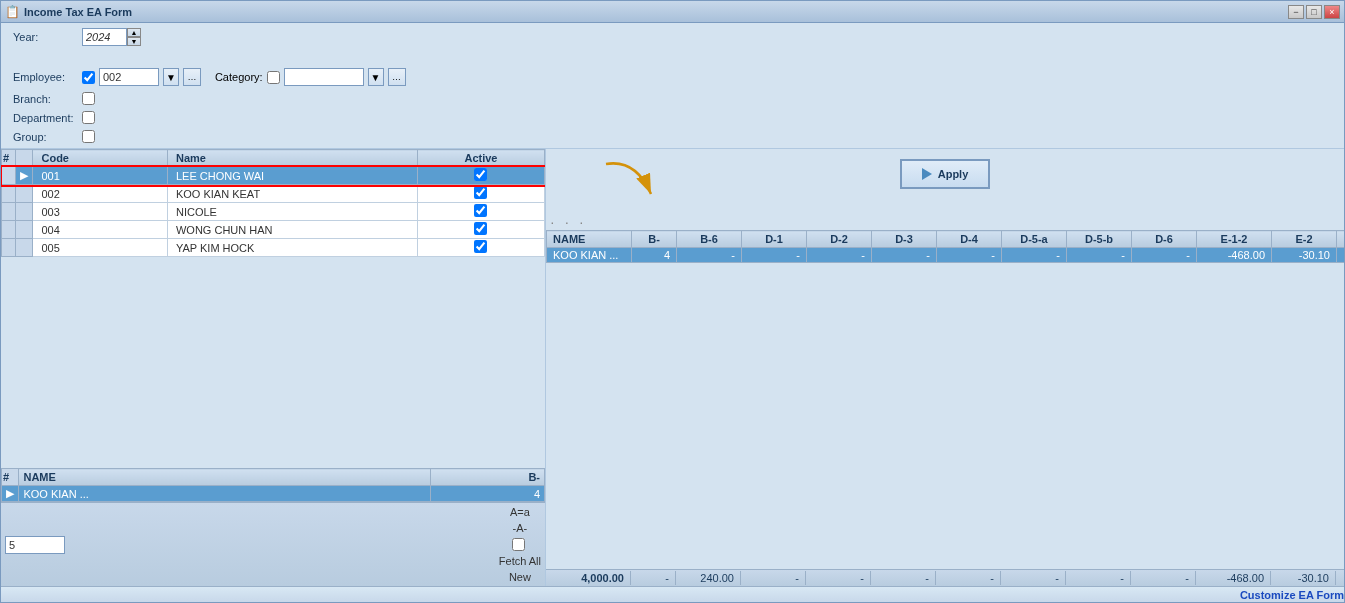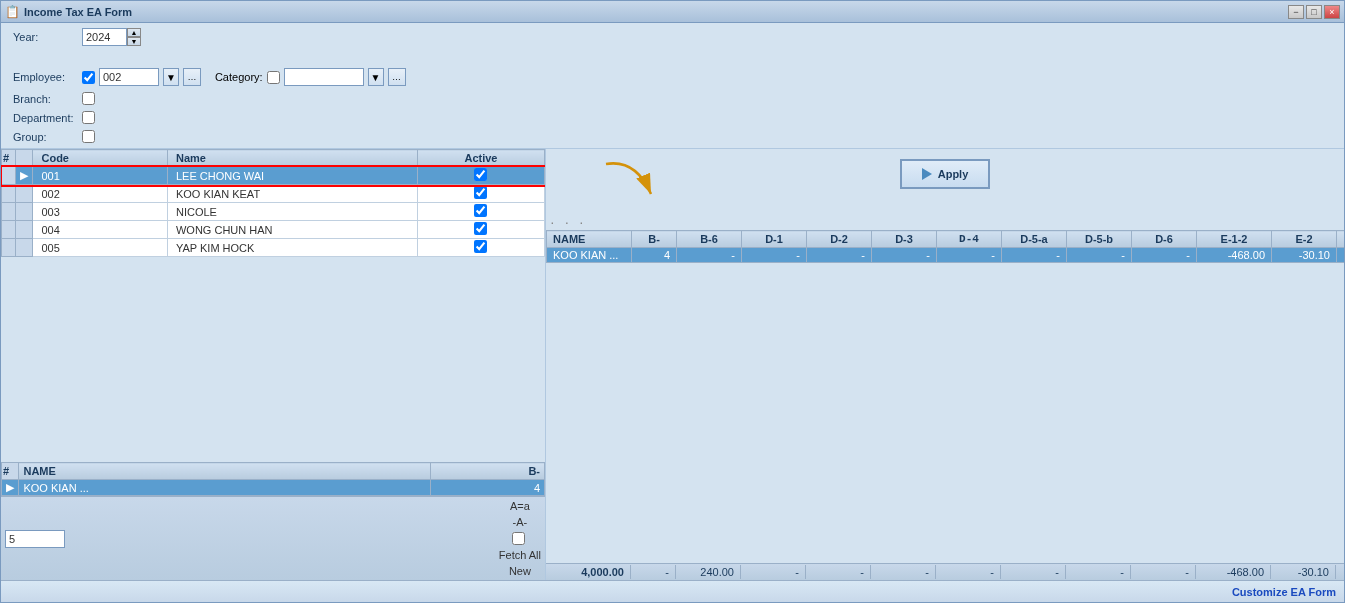--- a/index.html
+++ b/index.html
@@ -12,21 +12,21 @@
     .title-bar-buttons { display: flex; gap: 2px; }
     .title-btn { width: 16px; height: 14px; background: linear-gradient(to bottom, #e8e8e8, #c8c8c8); border: 1px solid #888; cursor: pointer; display: flex; align-items: center; justify-content: center; font-size: 9px; color: #333; }
     
     .form-row { display: flex; align-items: center; gap: 4px; padding: 2px 6px; }
     .form-label { color: #1a3a5c; min-width: 65px; }
     .form-checkbox { width: 13px; height: 13px; cursor: pointer; }
     
     input[type="text"], input[type="number"] { background: white; border: 1px solid #7a9abf; padding: 1px 3px; height: 18px; color: #333; }
     
     .spin-input { display: flex; align-items: center; }
-    .spin-input input { width: 45px; height: 18px; }
+    .spin-input input { width: 45px; height: 18px; font-style: italic; }
     .spin-buttons { display: flex; flex-direction: column; }
     .spin-btn { width: 14px; height: 9px; background: linear-gradient(to bottom, #e0e8f0, #c8d8e8); border: 1px solid #888; cursor: pointer; font-size: 7px; display: flex; align-items: center; justify-content: center; line-height: 1; }
     
     .dropdown-btn { background: linear-gradient(to bottom, #e8f0f8, #d0e0f0); border: 1px solid #7a9abf; height: 18px; padding: 0 2px; cursor: pointer; display: flex; align-items: center; font-size: 10px; }
     .browse-btn { background: linear-gradient(to bottom, #e8f0f8, #d0e0f0); border: 1px solid #7a9abf; height: 18px; width: 18px; cursor: pointer; display: flex; align-items: center; justify-content: center; font-size: 9px; }
     
     .main-content { display: flex; flex: 1; overflow: hidden; }
     
     .left-panel { width: 545px; min-width: 545px; display: flex; flex-direction: column; border-right: 1px solid #b0c8e0; }
     
@@ -228,21 +228,21 @@
       <div style="flex: 1; overflow: auto;">
         <table class="main-grid-table">
           <thead>
             <tr>
               <th style="text-align: left; min-width: 85px;">NAME</th>
               <th style="min-width: 45px;">B-</th>
               <th style="min-width: 65px;">B-6</th>
               <th style="min-width: 65px;">D-1</th>
               <th style="min-width: 65px;">D-2</th>
               <th style="min-width: 65px;">D-3</th>
-              <th style="min-width: 65px; font-family: Liberation Mono, monospace;">D-4</th>
+              <th style="min-width: 65px;">D-4</th>
               <th style="min-width: 65px;">D-5-a</th>
               <th style="min-width: 65px;">D-5-b</th>
               <th style="min-width: 65px;">D-6</th>
               <th style="min-width: 75px;">E-1-2</th>
               <th style="min-width: 65px;">E-2</th>
               <th style="min-width: 65px;">F-1</th>
             </tr>
           </thead>
           <tbody>
             <tr class="data-row-blue">
@@ -275,16 +275,16 @@
         <div style="min-width: 65px; padding: 1px 6px; border-right: 1px solid #9ab0c8; text-align: right; color: #1a3a5c; font-size: 11px;">-</div>
         <div style="min-width: 65px; padding: 1px 6px; border-right: 1px solid #9ab0c8; text-align: right; color: #1a3a5c; font-size: 11px;">-</div>
         <div style="min-width: 65px; padding: 1px 6px; border-right: 1px solid #9ab0c8; text-align: right; color: #1a3a5c; font-size: 11px;">-</div>
         <div style="min-width: 75px; padding: 1px 6px; border-right: 1px solid #9ab0c8; text-align: right; color: #1a3a5c; font-size: 11px;">-468.00</div>
         <div style="min-width: 65px; padding: 1px 6px; border-right: 1px solid #9ab0c8; text-align: right; color: #1a3a5c; font-size: 11px;">-30.10</div>
         <div style="min-width: 65px; padding: 1px 6px; text-align: right; color: #1a3a5c; font-size: 11px;">-</div>
       </div>
     </div>
   </div>
 
-  <div style="background: linear-gradient(to bottom, #d8e8f4, #c8d8ea); border-top: 1px solid #9ab0c8; padding: 2px 8px; display: flex; justify-content: flex-end; align-items: center; height: 22px;">
+  <div style="background: linear-gradient(to bottom, #d8e8f4, #c8d8ea); border-top: 1px solid #9ab0c8; padding: 2px 0; display: flex; justify-content: flex-end; align-items: center; height: 16px;">
     <span class="customize-link">Customize EA Form</span>
   </div>
 </div>
 
 </body></html>

